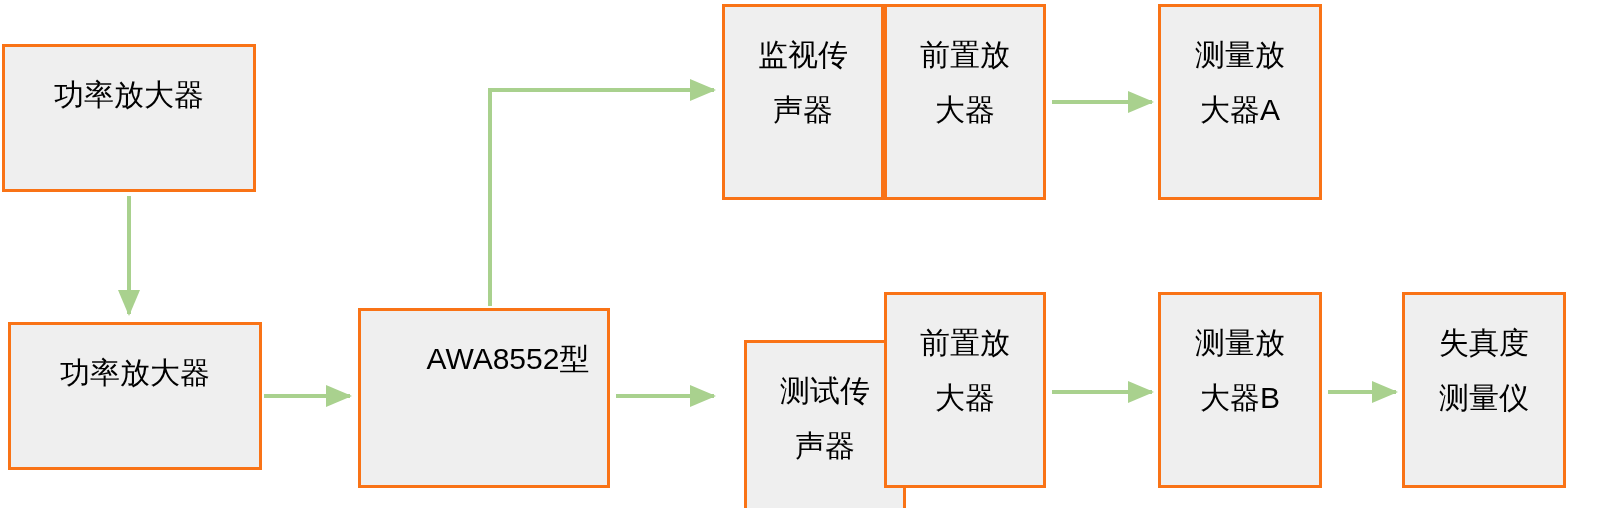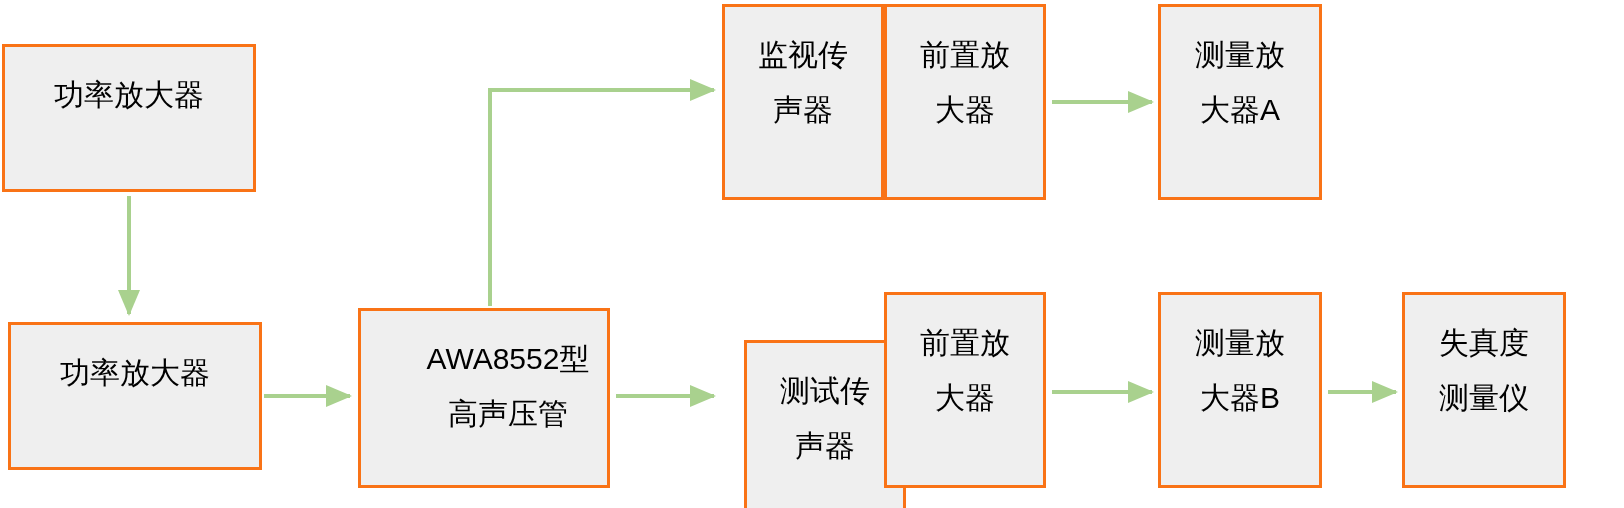--- a/index.html
+++ b/index.html
@@ -69,21 +69,20 @@
   <div class="node" style="left:2px; top:44px; width:254px; height:148px;">
     <div class="line">功率放大器</div>
   </div>
 
   <div class="node" style="left:2px; top:322px; width:254px; height:148px;margin-left:6px;">
     <div class="line">功率放大器</div>
   </div>
 
   <div class="node" style="left:358px; top:308px; width:252px; height:180px;padding-left:48px;">
     <div class="line">AWA8552型</div>
-    <div class="line">高声压管</div>
   </div>
 
   <div class="node" style="left:722px; top:4px; width:162px; height:196px;">
     <div class="line">监视传</div>
     <div class="line">声器</div>
   </div>
 
   <div class="node" style="left:884px; top:4px; width:162px; height:196px;">
     <div class="line">前置放</div>
     <div class="line">大器</div>

